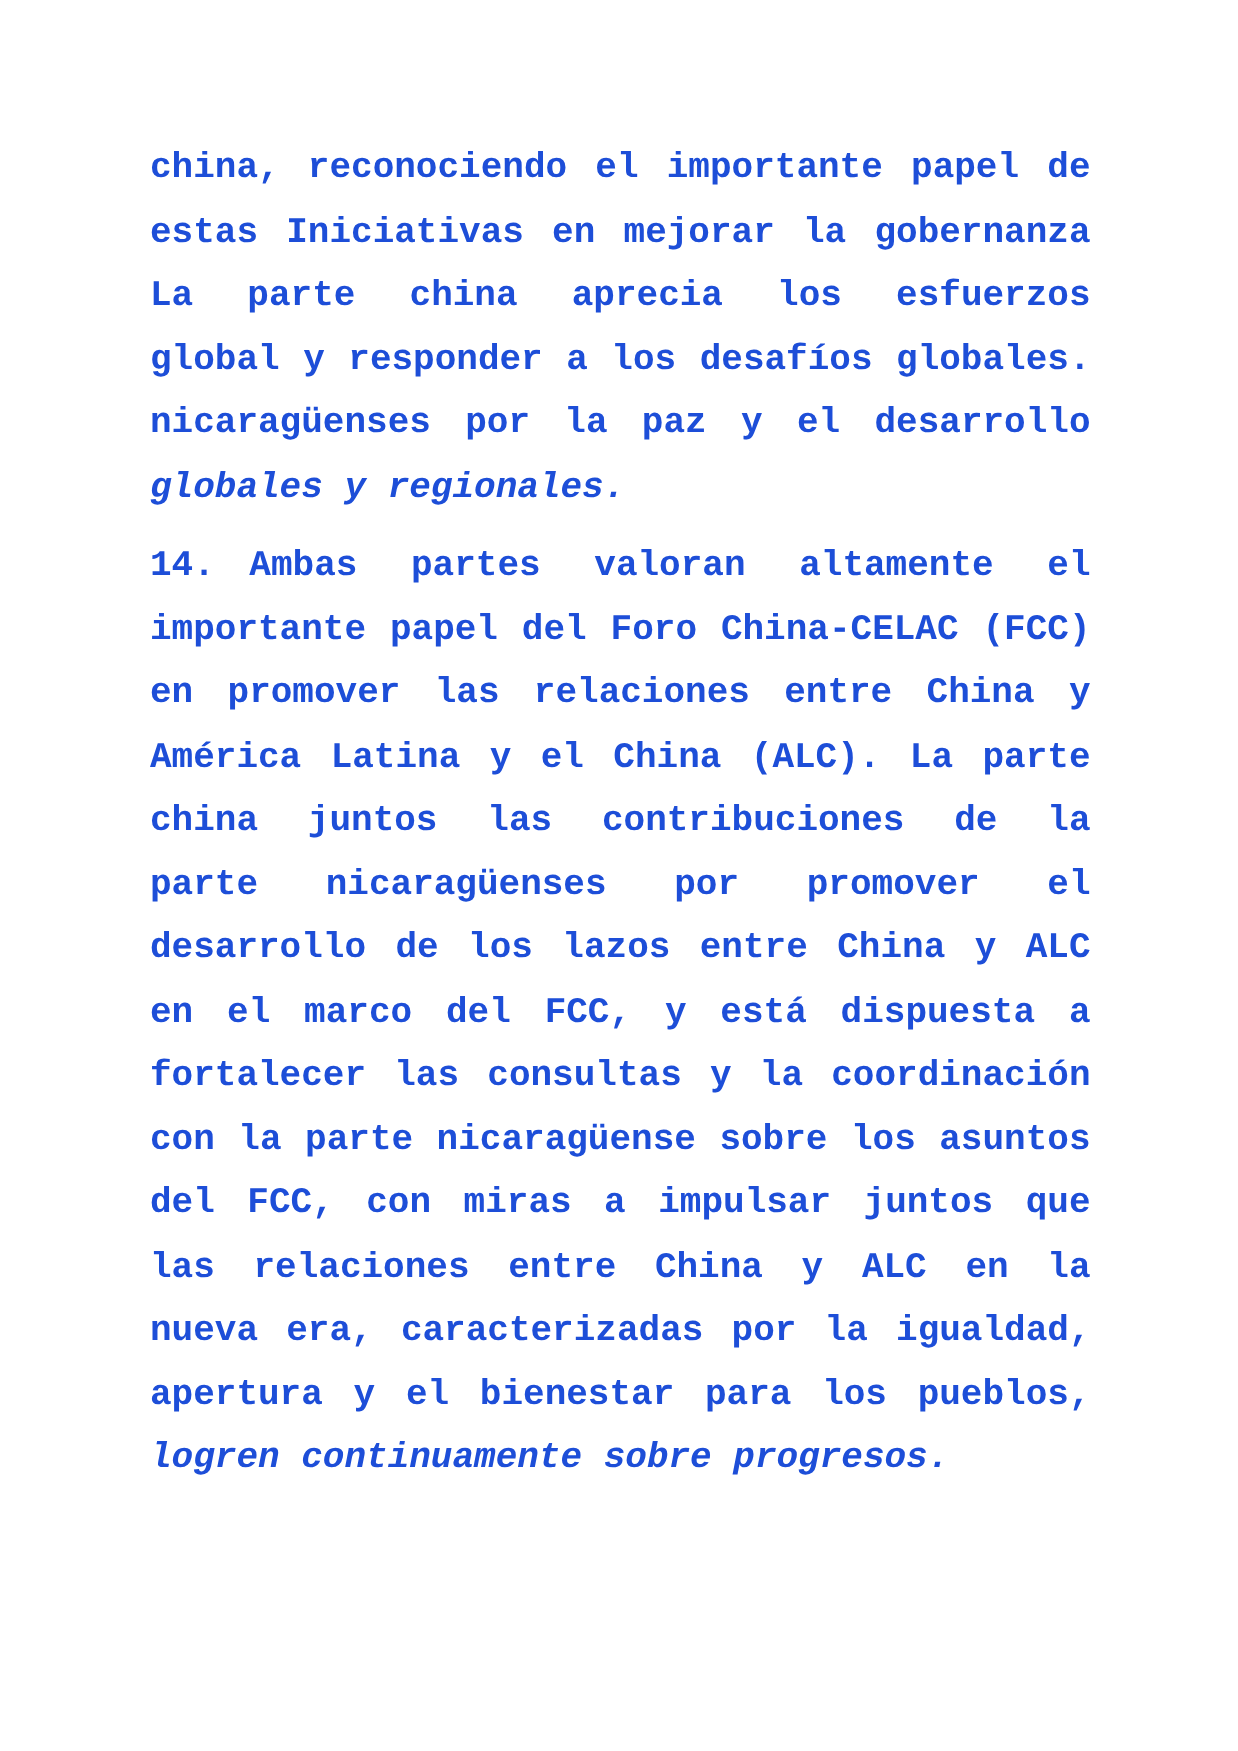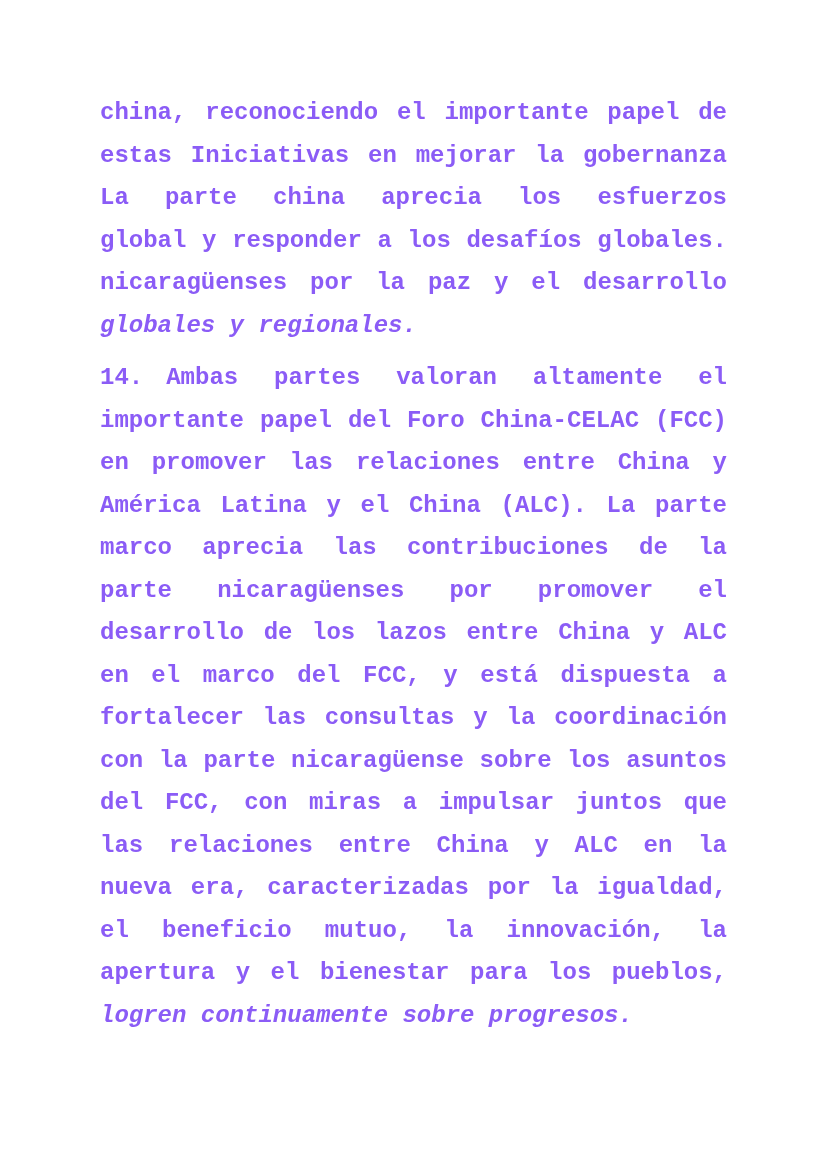--- a/index.html
+++ b/index.html
@@ -40,41 +40,40 @@
   }
   .marker {
     display: inline-block;
     margin-right: 23px;
   }
 </style>
 </head>
 <body style="background: rgb(255, 255, 255);">
 
 <div class="page">
-  <div class="doc-body" style="color: #8b5cf6;">
+  <div class="doc-body" style="color: #1d4ed8;">
       <div class="paragraph">
         <div class="line">china, reconociendo el importante papel de</div>
         <div class="line">estas Iniciativas en mejorar la gobernanza</div>
         <div class="line">La parte china aprecia los esfuerzos</div>
         <div class="line">global y responder a los desafíos globales.</div>
         <div class="line">nicaragüenses por la paz y el desarrollo</div>
         <div class="line last">globales y regionales.</div>
       </div>
       <div class="paragraph">
         <div class="line"><span class="marker">14.</span>Ambas partes valoran altamente el</div>
         <div class="line">importante papel del Foro China-CELAC (FCC)</div>
         <div class="line">en promover las relaciones entre China y</div>
         <div class="line">América Latina y el China (ALC). La parte</div>
-        <div class="line">marco aprecia las contribuciones de la</div>
+        <div class="line">china juntos las contribuciones de la</div>
         <div class="line">parte nicaragüenses por promover el</div>
         <div class="line">desarrollo de los lazos entre China y ALC</div>
         <div class="line">en el marco del FCC, y está dispuesta a</div>
         <div class="line">fortalecer las consultas y la coordinación</div>
         <div class="line">con la parte nicaragüense sobre los asuntos</div>
         <div class="line">del FCC, con miras a impulsar juntos que</div>
         <div class="line">las relaciones entre China y ALC en la</div>
         <div class="line">nueva era, caracterizadas por la igualdad,</div>
-        <div class="line">el beneficio mutuo, la innovación, la</div>
         <div class="line">apertura y el bienestar para los pueblos,</div>
         <div class="line last">logren continuamente sobre progresos.</div>
       </div>
     </div>
 </div>
 
 </body></html>

